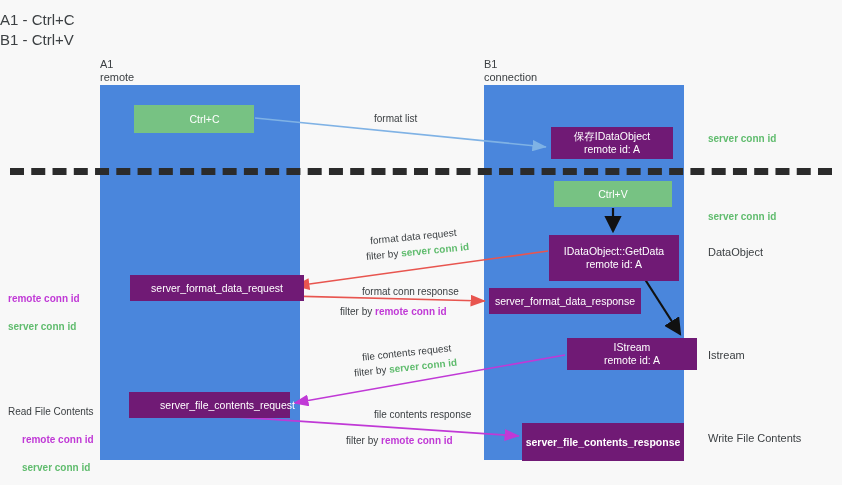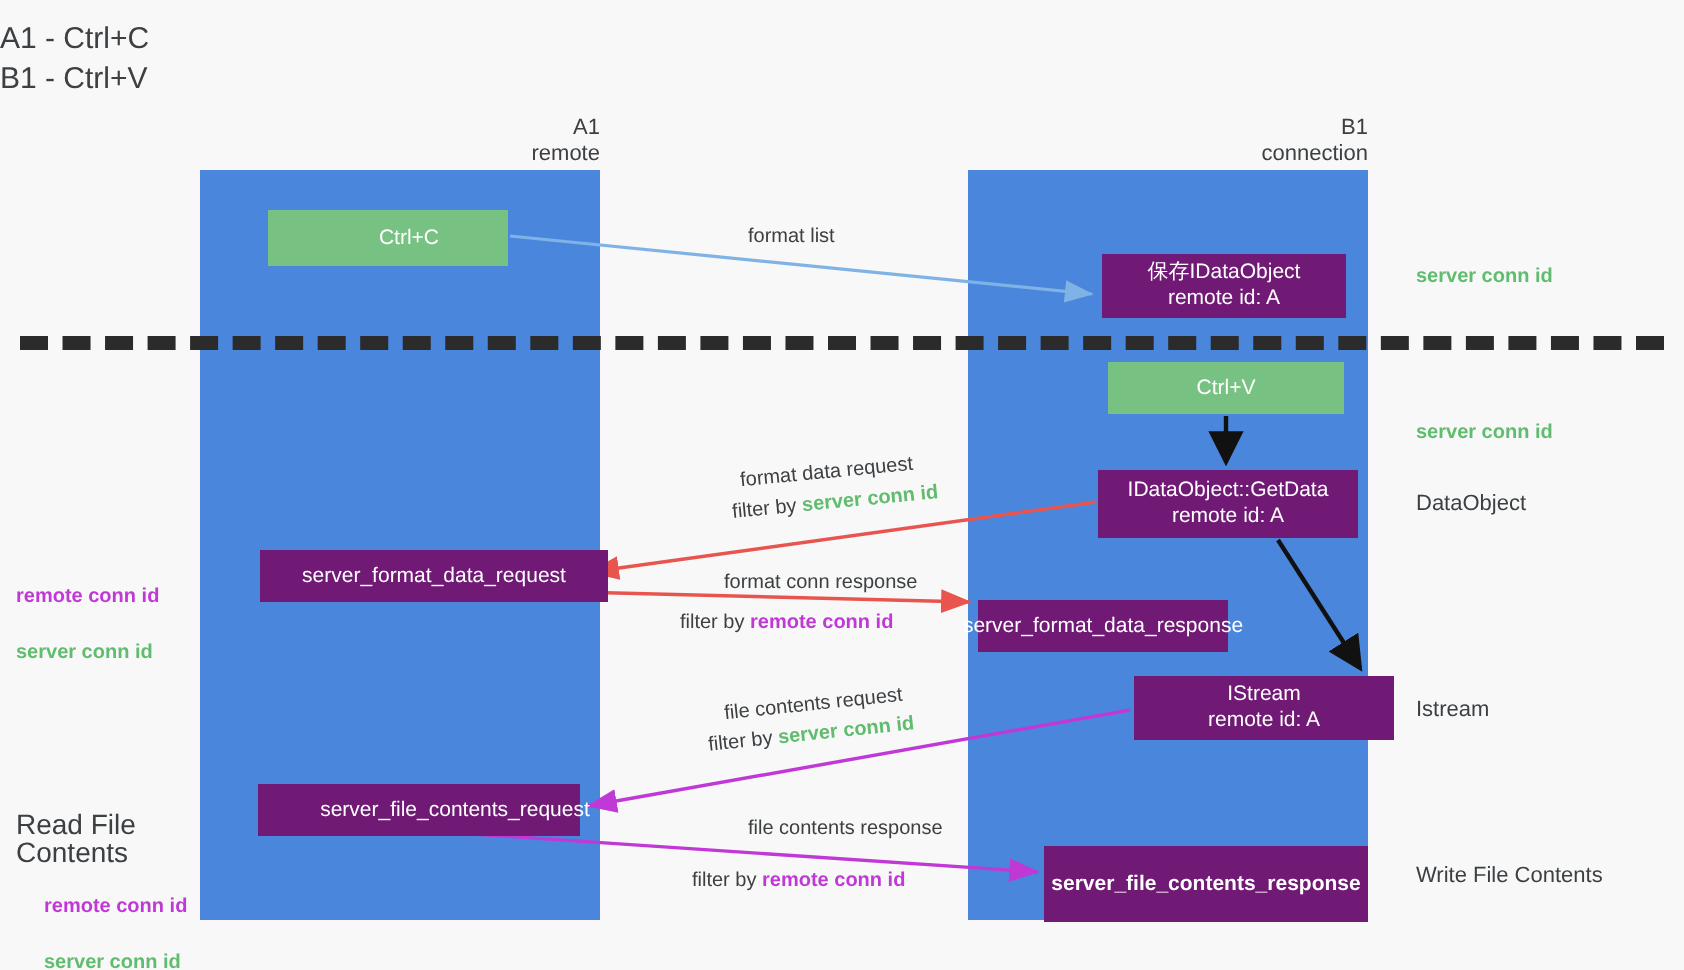--- a/index.html
+++ b/index.html
@@ -29,21 +29,21 @@
     left: 0; top: 10px;
     width: 842px;
     font-size: 15px;
     line-height: 20px;
     color: #3c4043;
     white-space: pre-line;
   }
 
   
   .col-header {
-    text-align: right;
+    text-align: left;
     font-size: 11px;
     line-height: 13px;
     color: #3c4043;
     white-space: pre-line;
   }
   #hdr-a1 { left: 100px; top: 58px; width: 200px; }
   #hdr-b1 { left: 484px; top: 58px; width: 200px; }
 
   
   .lane {
@@ -66,23 +66,23 @@
     white-space: pre-line;
     padding: 2px 4px;
   }
   .node.green { background: #77c283; }
   .node.orange { background: #fbb košik; }
   .node.orange { background: #701a75; }
 
   #n-ctrlc { left: 134px; top: 105px; width: 120px; height: 28px; padding-left: 25px; }
   #n-save  { left: 551px; top: 127px; width: 122px; height: 32px; }
   #n-ctrlv { left: 554px; top: 181px; width: 118px; height: 26px; }
-  #n-getdata { left: 549px; top: 235px; width: 130px; height: 34px; }
+  #n-getdata { left: 549px; top: 235px; width: 130px; height: 46px; }
   #n-fmtreq { left: 130px; top: 275px; width: 174px; height: 26px; }
-  #n-fmtresp { left: 489px; top: 288px; width: 125px; height: 26px; margin-top: 12px; }
+  #n-fmtresp { left: 489px; top: 288px; width: 152px; height: 26px; }
   #n-istream { left: 567px; top: 338px; width: 130px; height: 32px; }
   #n-filereq { left: 129px; top: 392px; width: 161px; height: 26px; padding-left: 40px; }
   #n-fileresp { left: 522px; top: 423px; width: 162px; height: 38px; font-weight: bold; }
 
   
   #divider {
     left: 10px; top: 168px;
     width: 822px; height: 0;
     border-top: 7px dashed #2b2b2b;
   }
@@ -98,21 +98,21 @@
   .plain-txt  { color: #3c4043; }
 
   #a-servconn1 { left: 708px; top: 132px; }
   #a-servconn2 { left: 708px; top: 210px; }
   #a-dataobject { left: 708px; top: 245px; font-size: 11px; color:#3c4043; }
   #a-istream-lbl { left: 708px; top: 348px; font-size: 11px; color:#3c4043; }
   #a-writefile { left: 708px; top: 431px; font-size: 11px; color:#3c4043; }
 
   #a-left1 { left: 8px; top: 278px; width: 92px; text-align: left; }
   #a-left2 { left: 8px; top: 391px; width: 100px; text-align: left; }
-  #a-left2 .head { color:#3c4043; font-weight: normal; font-size: 14px; }
+  #a-left2 .head { color:#3c4043; font-weight: normal; font-size: 10px; }
 
   
   .edge-label {
     font-size: 10px;
     line-height: 14px;
     color: #3c4043;
     white-space: nowrap;
   }
 
   #el-formatlist { left: 374px; top: 112px; }

